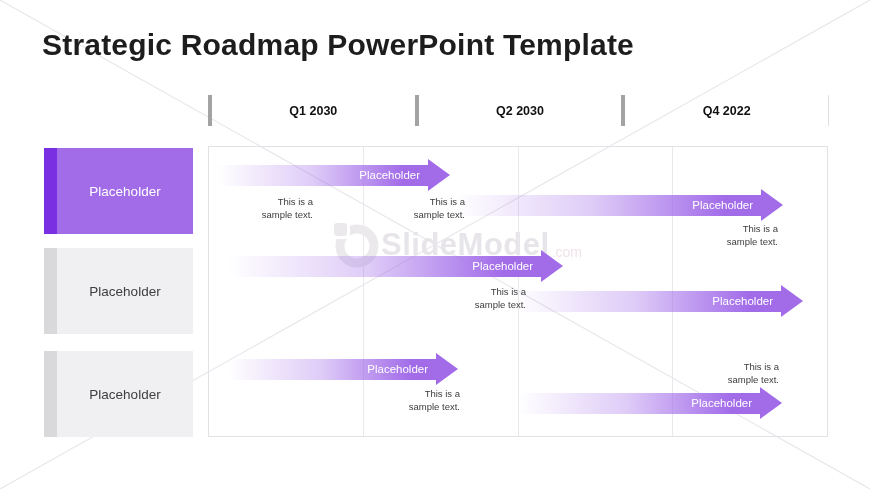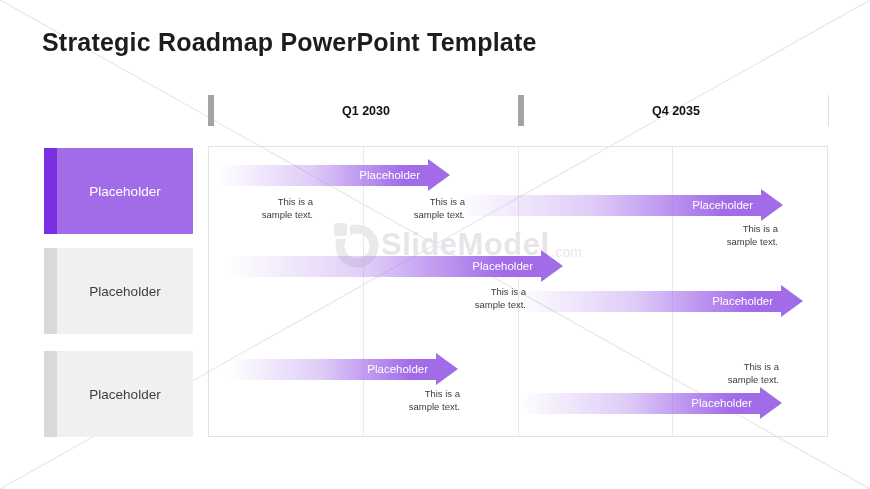--- a/index.html
+++ b/index.html
@@ -9,30 +9,30 @@
   }
   
   .wm-x { position:absolute; left:0; top:0; }
   .wm-x line { stroke:#eae7ec; stroke-width:1.2; }
   .wm-brand { position:absolute; left:331px; top:220px; display:flex; align-items:center; }
   .wm-text { font-size:31px; font-weight:bold; color:#e7e5e9; letter-spacing:0.5px; }
   .wm-com  { font-size:14px; color:#efe2e9; margin:14px 0 0 2px; }
   
   .title {
     position:absolute; left:42px; top:28px; margin:0;
-    font-size:25px; font-weight:600; color:#1d1d1d; letter-spacing:0.2px;
+    font-size:30px; font-weight:600; color:#1d1d1d; letter-spacing:0.2px;
   }
   
   .qheader {
     position:absolute; left:208px; top:95px; width:620px; height:31px;
     display:flex; border-right:1px solid #e1dfe3;
   }
   .qcell {
     flex:1; display:flex; align-items:center; justify-content:center;
-    font-size:12.5px; font-weight:bold; color:#111; border-left:6px solid #a3a3a3;
+    font-size:12.5px; font-weight:bold; color:#111; border-left:4px solid #a3a3a3;
   }
   
   .grid {
     position:absolute; left:208px; top:146px; width:620px; height:291px;
     display:flex; border:1px solid #e3e1e5; box-sizing:border-box; background:transparent;
   }
   .gcol { flex:1; border-left:1px solid #eae8ec; }
   .gcol:first-child { border-left:none; }
   
   .side-box {
@@ -83,21 +83,22 @@
       <rect x="3" y="3" width="13" height="13" rx="3" fill="#ebe9ec"></rect>
     </svg>
     <span class="wm-text">SlideModel</span>
       <span class="wm-com">.com</span>
   </div>
 
   <h1 class="title">Strategic Roadmap PowerPoint Template</h1>
 
   <div class="qheader">
     <div class="qcell">Q1 2030</div>
-    <div class="qcell">Q4 2035</div>
+    <div class="qcell">Q2 2030</div>
+    <div class="qcell">Q4 2022</div>
   </div>
 
   <div class="grid">
     <div class="gcol"></div>
     <div class="gcol"></div>
     <div class="gcol"></div>
     <div class="gcol"></div>
   </div>
 
   <div class="side-box purple" style="top:148px;">

